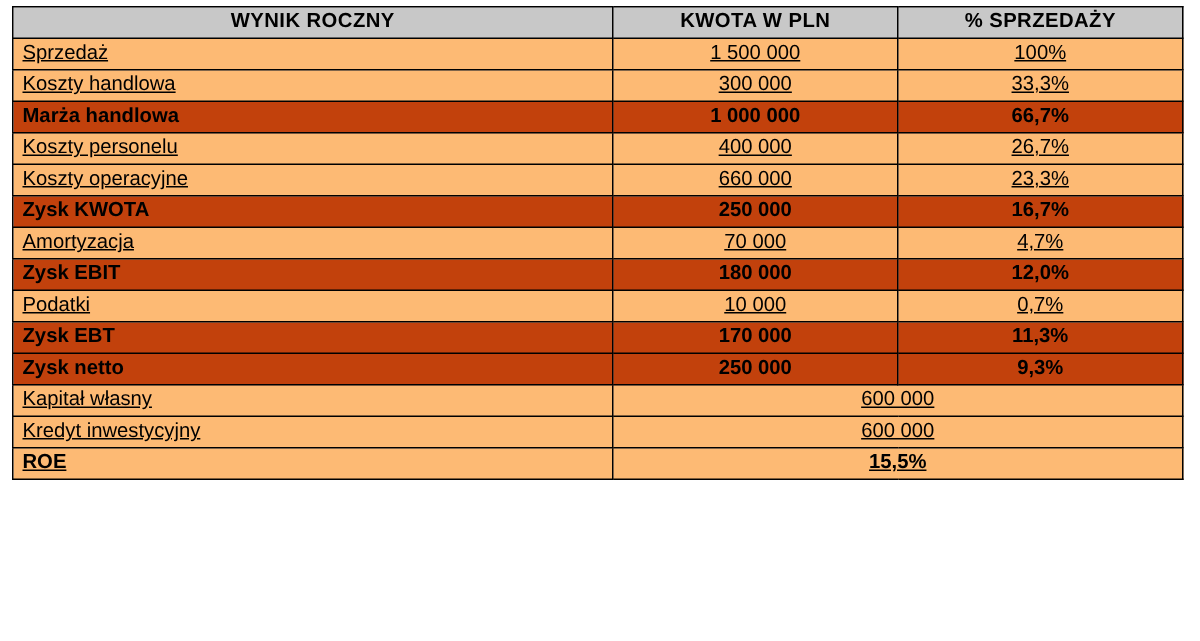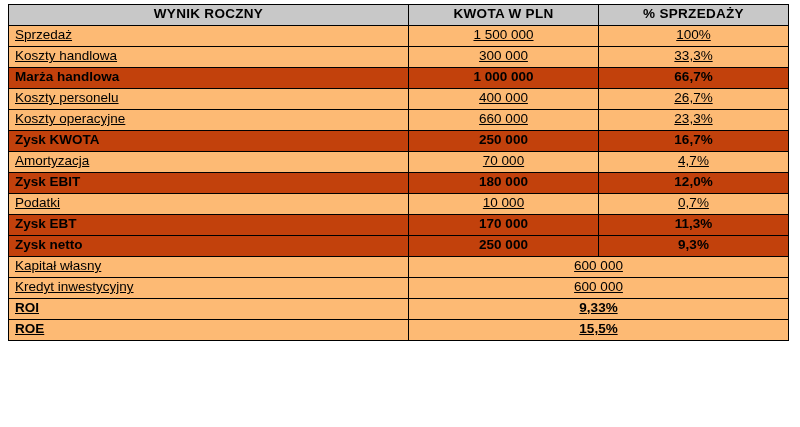--- a/index.html
+++ b/index.html
@@ -141,22 +141,18 @@
 
       <tr class="plain">
         <td class="label">Kapitał własny</td>
         <td class="wide" colspan="2">600 000</td>
       </tr>
       <tr class="plain">
         <td class="label">Kredyt inwestycyjny</td>
         <td class="wide" colspan="2">600 000</td>
       </tr>
       <tr class="plain bold-row">
-        <td class="label">ROI</td>
-        <td class="wide" colspan="2">9,33%</td>
-      </tr>
-      <tr class="plain bold-row">
         <td class="label">ROE</td>
         <td class="wide" colspan="2">15,5%</td>
       </tr>
     </tbody>
   </table>
 </div>
 
 </body></html>

